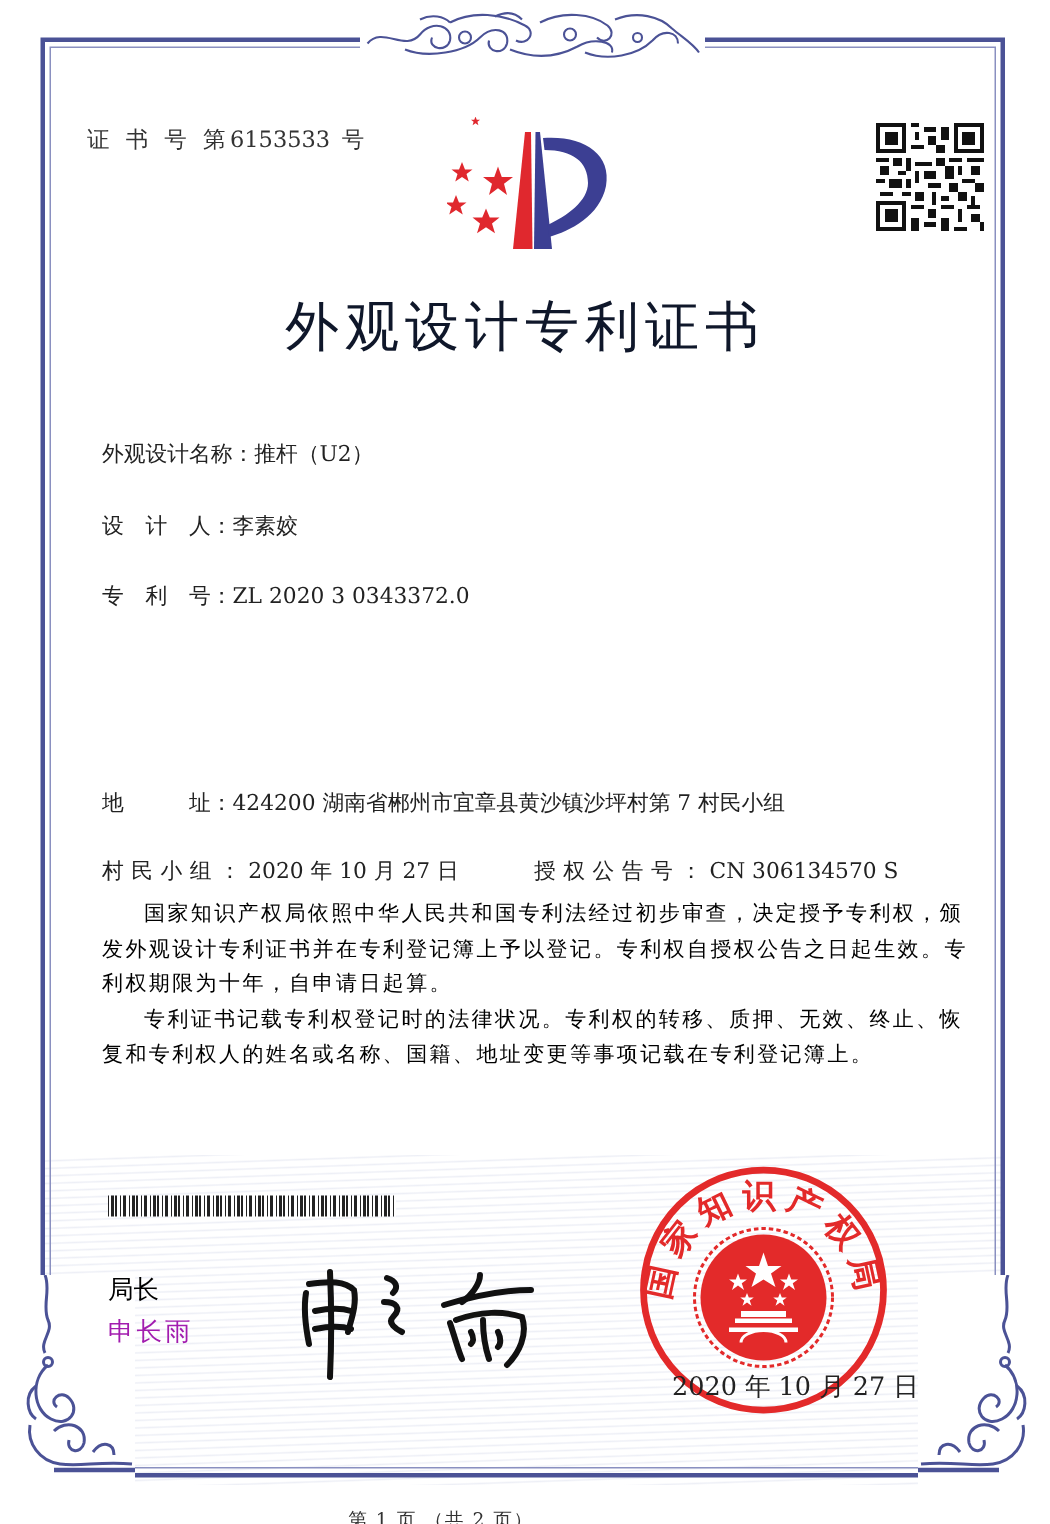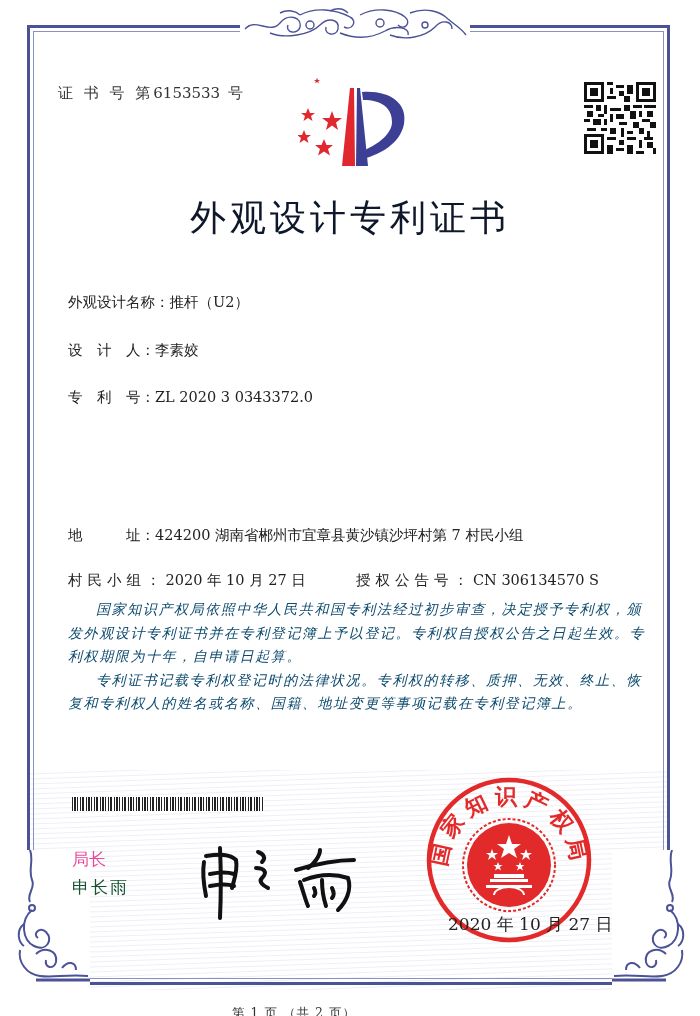--- a/index.html
+++ b/index.html
@@ -25,26 +25,26 @@
            letter-spacing:4px; font-family:"DejaVu Sans","Liberation Sans",sans-serif; color:#0f172a; }
   .field { position:absolute; left:68px; font-size:14.5px; color:#222; white-space:nowrap;text-decoration:underline; }
   .field .lbl { display:inline-block; }
   .field .val { display:inline-block; }
   .field.f1 { top:293px; } .field.f2 { top:341px; } .field.f3 { top:388px; }
   .field.f4 { top:433px; } .field.f5 { top:481px; } .field.f6 { top:526px; }
   .field.f7 { top:571px; }
   .field.f7b { position:absolute; left:356px; top:571px; font-size:14.5px; color:#222; white-space:nowrap; }
   .spaced { letter-spacing:5px; }
   .body-text { position:absolute; left:68px; top:598px; width:578px; font-size:14px; line-height:23.5px;
-               letter-spacing:1.6px; color:#0c4a6e;font-style:italic; }
+               letter-spacing:1.6px; color:#000000; }
   .body-text p { margin:0; text-indent:2em; }
   .barcode { position:absolute; left:72px; top:797px; width:192px; height:14px;
              background: repeating-linear-gradient(90deg,#222 0 1px,#fff 1px 2px,#222 2px 4px,#fff 4px 5px,#222 5px 6px,#fff 6px 8px,#222 8px 9px,#fff 9px 10px,#222 10px 12px,#fff 12px 14px); }
-  .director-title { position:absolute; left:72px; top:848px; font-size:17px; font-family:"DejaVu Sans","Liberation Sans",sans-serif; color:#ec4899; }
-  .director-name { position:absolute; left:72px; top:876px; font-size:17px; letter-spacing:2px; font-family:"DejaVu Sans","Liberation Sans",sans-serif; color:#14532d; }
+  .director-title { position:absolute; left:72px; top:848px; font-size:17px; font-family:"DejaVu Sans","Liberation Sans",sans-serif; color:#000000; }
+  .director-name { position:absolute; left:72px; top:876px; font-size:17px; letter-spacing:2px; font-family:"DejaVu Sans","Liberation Sans",sans-serif; color:#a21caf; }
   .signature { position:absolute; left:196px; top:840px; width:170px; height:80px; }
   .seal { position:absolute; left:424px; top:775px; width:170px; height:170px; }
   .seal-date { position:absolute; left:448px; top:913px; font-size:17px; color:#222; letter-spacing:0px; }
   .page-num { position:absolute; left:0; width:588px; top:1005px; text-align:center; font-size:12.5px; color:#333; letter-spacing:1px; }
 </style>
 </head>
 <body>
 
 <div class="page">
   <div class="wave"></div>

